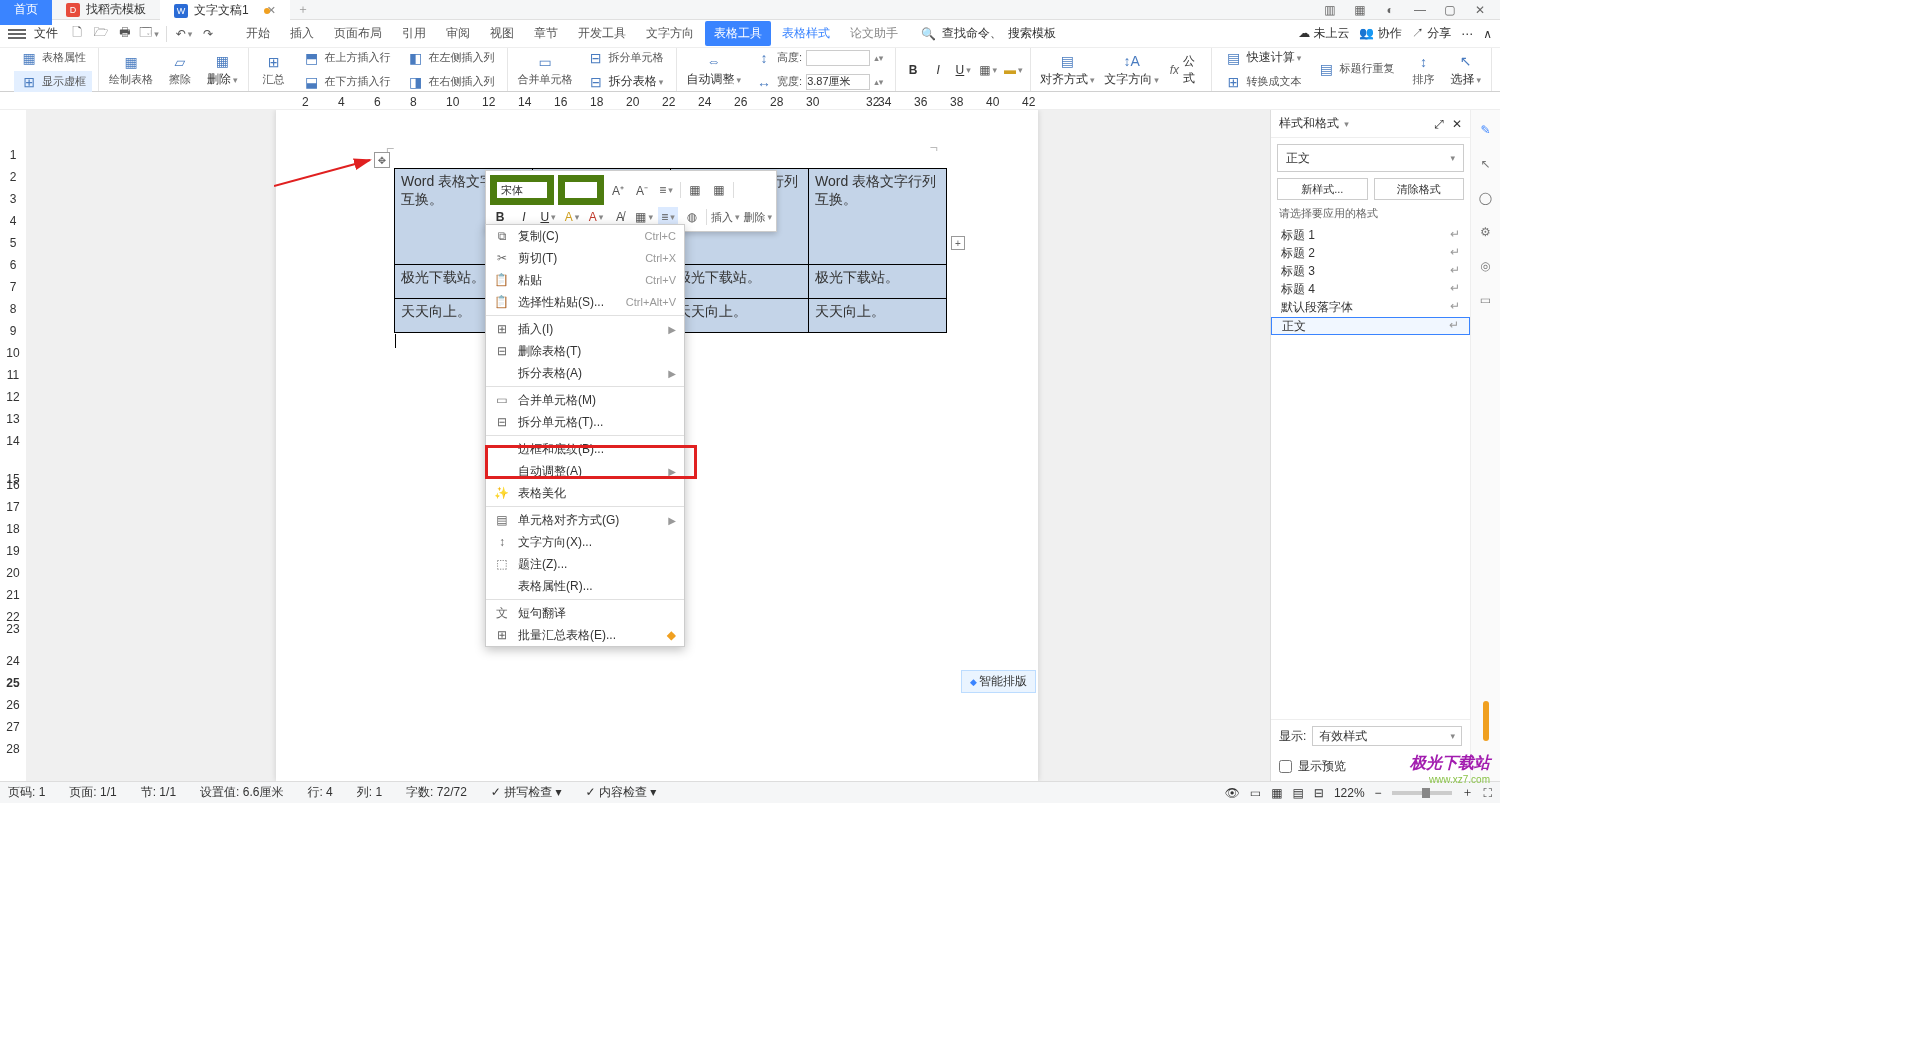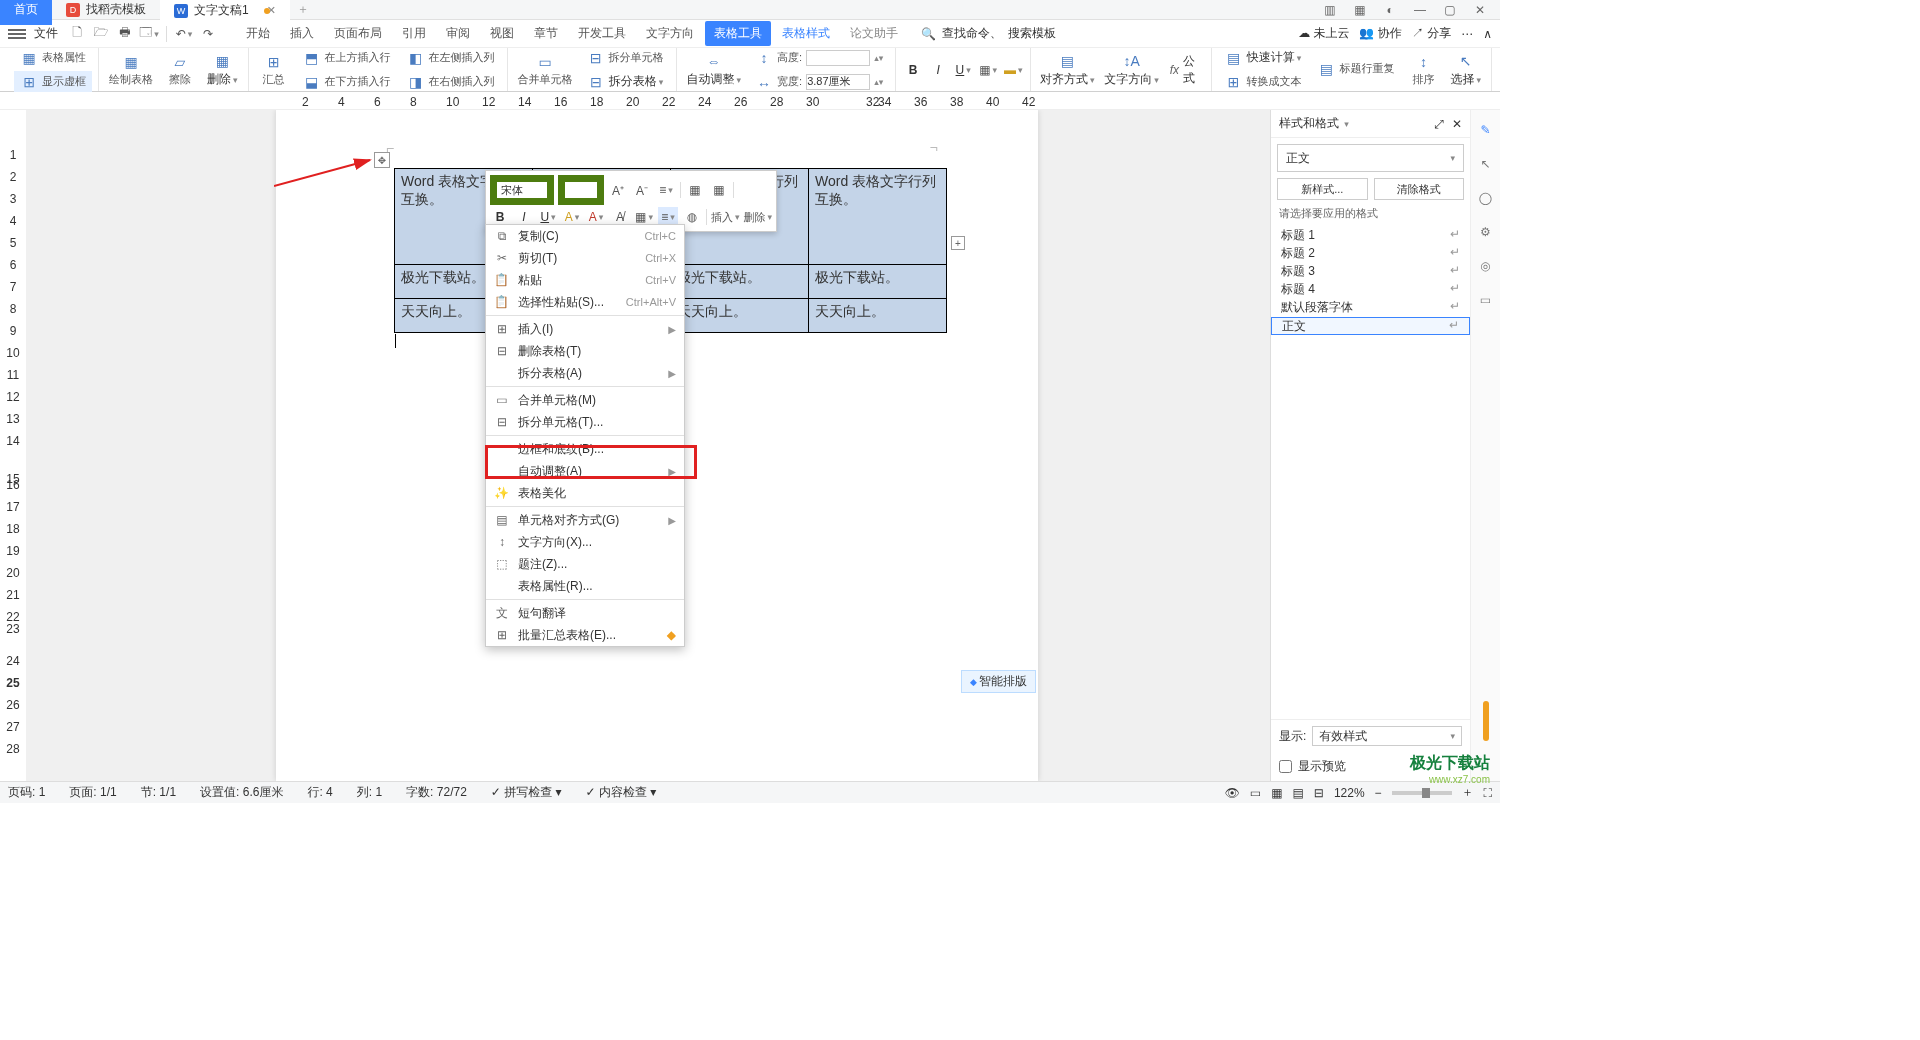--- a/index.html
+++ b/index.html
@@ -74,21 +74,21 @@
 .rp-sub{padding:6px 8px;color:#666;font-size:11px}
 .rp-list{flex:1;overflow:auto}
 .rp-item{height:18px;display:flex;justify-content:space-between;padding:0 10px;font-size:11px;cursor:pointer}
 .rp-item.sel{border:1px solid #3a84ff;background:#f1f7ff}
 .rp-bottom{border-top:1px solid #eee;padding:6px 8px;display:flex;align-items:center;gap:6px;font-size:11px}
 .side-tools{width:30px;background:#fafafa;border-left:1px solid #eee;display:flex;flex-direction:column;align-items:center;gap:14px;padding-top:10px}
 .side-tools .st{width:20px;height:20px;display:flex;align-items:center;justify-content:center;color:#777;cursor:pointer}
 .statusbar{height:22px;background:#f5f6f7;border-top:1px solid #ddd;display:flex;align-items:center;padding:0 8px;gap:24px;font-size:11px;color:#555}
 .statusbar .sr{margin-left:auto;display:flex;align-items:center;gap:10px}
 .logo{position:absolute;right:10px;bottom:28px;display:flex;flex-direction:column;align-items:flex-end;font-size:11px}
-.logo .l1{color:#15803d;font-weight:bold;font-size:16px}
+.logo .l1{color:#a21caf;font-weight:bold;font-style:italic;font-size:16px}
 .logo .l2{color:#8bc34a;font-size:10px}
 .drop{font-size:9px;color:#888;margin-left:2px}
 .caret{position:absolute;left:369px;top:224px;width:1px;height:14px;background:#000}
 .smart{position:absolute;right:234px;top:560px;background:#eaf4ff;color:#3a84ff;padding:2px 8px;border:1px solid #bcdcff;font-size:11px;display:flex;gap:2px;align-items:center}
 .smart::before{content:"◆";font-size:9px}
 .corner-marks{position:absolute;color:#bbb;font-size:14px}
 </style>
 </head>
 <body>
 

